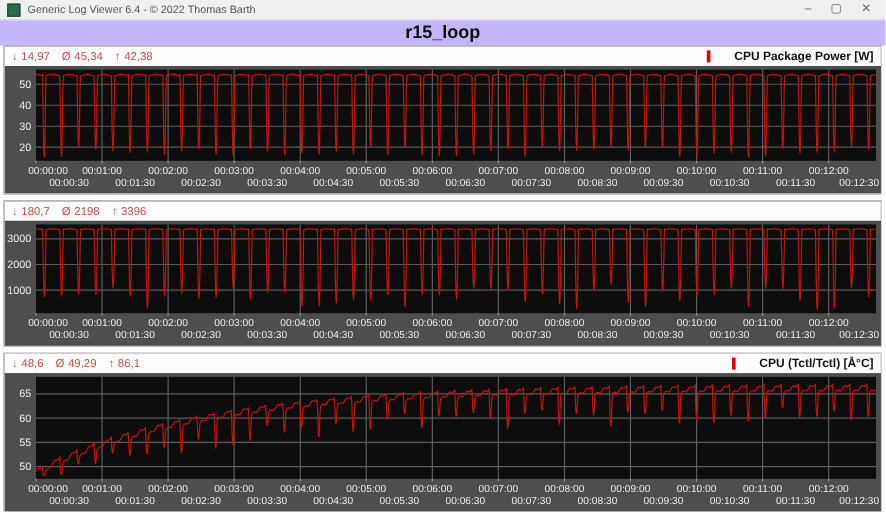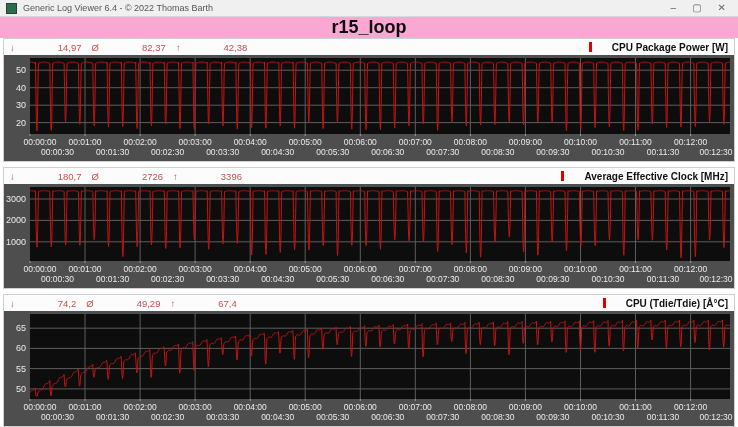--- a/index.html
+++ b/index.html
@@ -13,34 +13,34 @@
     display:flex;align-items:center;padding:4px 6px;gap:6px;box-sizing:border-box;
   }
   .app-icon{
     width:11px;height:11px;background:#2e6b4e;border:1px solid #1c4833;
     box-sizing:border-box;flex:0 0 auto;
   }
   .titlebar-text{font-size:9px;color:#555;flex:1;white-space:nowrap;}
   .win-controls{display:flex;gap:16px;color:#666;font-size:10px;margin-right:6px;}
   .win-controls span{cursor:default;line-height:10px;}
   .doc-header{
-    height:21px;box-sizing:border-box;background:#f9a8d4;
+    height:21px;box-sizing:border-box;background:#c4b5fd;
     display:flex;align-items:center;justify-content:center;
-    font-size:18px;font-weight:bold;color:#0d0d0d;
+    font-size:15px;font-weight:bold;color:#0d0d0d;
   }
   .panel{
     margin:0 3px 5px 3px;border:1px solid #cfcfcf;background:#4e4e4e;
   }
   .panel-header{
     height:16px;background:#fcfcfc;display:flex;align-items:center;
     justify-content:space-between;padding:0 6px;box-sizing:border-box;
   }
   .stats{color:#c0504d;font-size:9.5px;display:flex;align-items:center;white-space:nowrap;}
   .stats .sym{margin-right:3px;}
-  .stats .val{margin-right:10px;margin-left:40px;}
+  .stats .val{margin-right:10px;}
   .series-title{display:flex;align-items:center;gap:20px;font-size:10px;font-weight:bold;color:#101010;white-space:nowrap;}
   .legend-bar{width:3px;height:10px;flex:0 0 auto;}
   svg.chart{display:block;width:730px;}
   svg.chart text{font-family:"Liberation Sans",sans-serif;}
 </style>
 </head>
 <body>
 
 <div class="titlebar">
   <span class="app-icon"></span>
@@ -55,21 +55,21 @@
 <div class="doc-header">
   <span>r15_loop</span>
 </div>
 
 <section class="panel">
   <div class="panel-header">
     <div class="stats" style="color: rgb(192, 80, 77);">
       <span class="sym">↓</span>
       <span class="val">14,97</span>
       <span class="sym">Ø</span>
-      <span class="val">82,37</span>
+      <span class="val">45,34</span>
       <span class="sym">↑</span>
       <span class="val">42,38</span>
     </div>
     <div class="series-title">
       <span class="legend-bar" style="background: rgb(224, 0, 0);"></span>
       <span>CPU Package Power [W]</span>
     </div>
   </div>
   <svg class="chart" width="730" height="106" viewBox="0 0 730 106">
       <rect x="0" y="0" width="730" height="106" fill="#4e4e4e"></rect>
@@ -136,27 +136,23 @@
       <text x="712.0" y="100" text-anchor="middle" font-size="8.5" fill="#ececec">00:12:30</text>
     </svg>
 </section>
 
 <section class="panel">
   <div class="panel-header">
     <div class="stats" style="color: rgb(192, 80, 77);">
       <span class="sym">↓</span>
       <span class="val">180,7</span>
       <span class="sym">Ø</span>
-      <span class="val">2726</span>
+      <span class="val">2198</span>
       <span class="sym">↑</span>
       <span class="val">3396</span>
-    </div>
-    <div class="series-title">
-      <span class="legend-bar" style="background: rgb(224, 0, 0);"></span>
-      <span>Average Effective Clock [MHz]</span>
     </div>
   </div>
   <svg class="chart" width="730" height="104" viewBox="0 0 730 104">
       <rect x="0" y="0" width="730" height="104" fill="#4e4e4e"></rect>
       <rect x="26" y="3" width="700" height="74" fill="#0d0d0d"></rect>
       <line x1="81.0" y1="3" x2="81.0" y2="77" stroke="#5d5d5d" stroke-width="1"></line>
       <line x1="136.1" y1="3" x2="136.1" y2="77" stroke="#5d5d5d" stroke-width="1"></line>
       <line x1="191.1" y1="3" x2="191.1" y2="77" stroke="#5d5d5d" stroke-width="1"></line>
       <line x1="246.2" y1="3" x2="246.2" y2="77" stroke="#5d5d5d" stroke-width="1"></line>
       <line x1="301.2" y1="3" x2="301.2" y2="77" stroke="#5d5d5d" stroke-width="1"></line>
@@ -213,29 +209,29 @@
       <text x="604.0" y="98" text-anchor="middle" font-size="8.5" fill="#ececec">00:10:30</text>
       <text x="659.0" y="98" text-anchor="middle" font-size="8.5" fill="#ececec">00:11:30</text>
       <text x="712.0" y="98" text-anchor="middle" font-size="8.5" fill="#ececec">00:12:30</text>
     </svg>
 </section>
 
 <section class="panel">
   <div class="panel-header">
     <div class="stats" style="color: rgb(192, 80, 77);">
       <span class="sym">↓</span>
-      <span class="val">74,2</span>
+      <span class="val">48,6</span>
       <span class="sym">Ø</span>
       <span class="val">49,29</span>
       <span class="sym">↑</span>
-      <span class="val">67,4</span>
+      <span class="val">86,1</span>
     </div>
     <div class="series-title">
       <span class="legend-bar" style="background: rgb(224, 0, 0);"></span>
-      <span>CPU (Tdie/Tdie) [Å°C]</span>
+      <span>CPU (Tctl/Tctl) [Å°C]</span>
     </div>
   </div>
   <svg class="chart" width="730" height="115" viewBox="0 0 730 115">
       <rect x="0" y="0" width="730" height="115" fill="#4e4e4e"></rect>
       <rect x="26" y="3" width="700" height="85" fill="#0d0d0d"></rect>
       <line x1="81.0" y1="3" x2="81.0" y2="88" stroke="#5d5d5d" stroke-width="1"></line>
       <line x1="136.1" y1="3" x2="136.1" y2="88" stroke="#5d5d5d" stroke-width="1"></line>
       <line x1="191.1" y1="3" x2="191.1" y2="88" stroke="#5d5d5d" stroke-width="1"></line>
       <line x1="246.2" y1="3" x2="246.2" y2="88" stroke="#5d5d5d" stroke-width="1"></line>
       <line x1="301.2" y1="3" x2="301.2" y2="88" stroke="#5d5d5d" stroke-width="1"></line>

